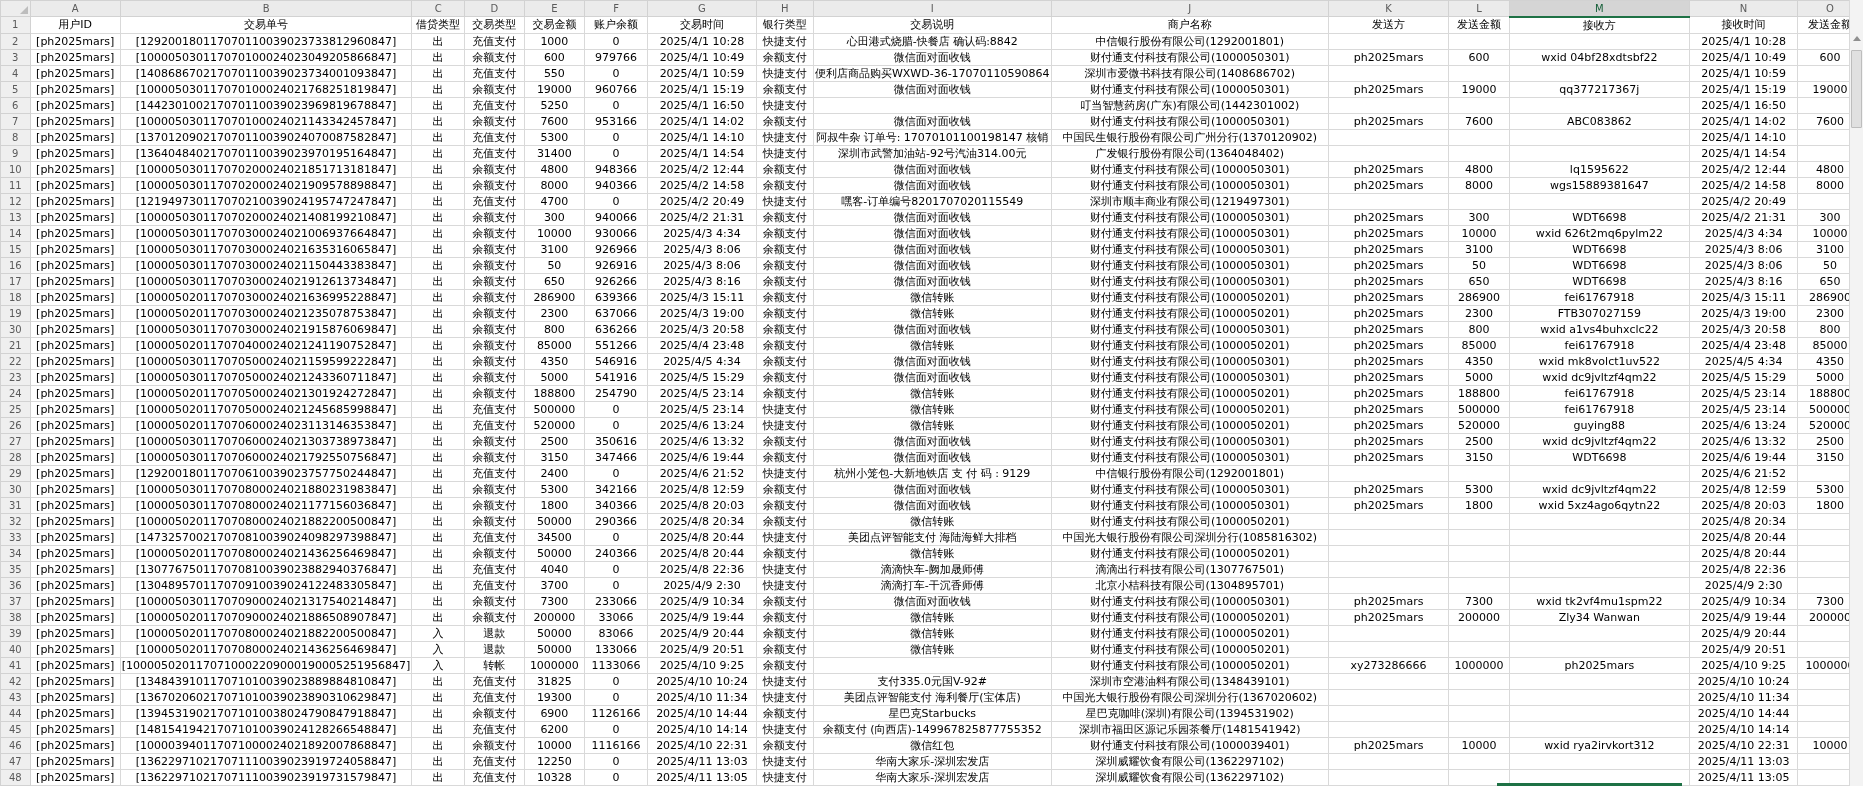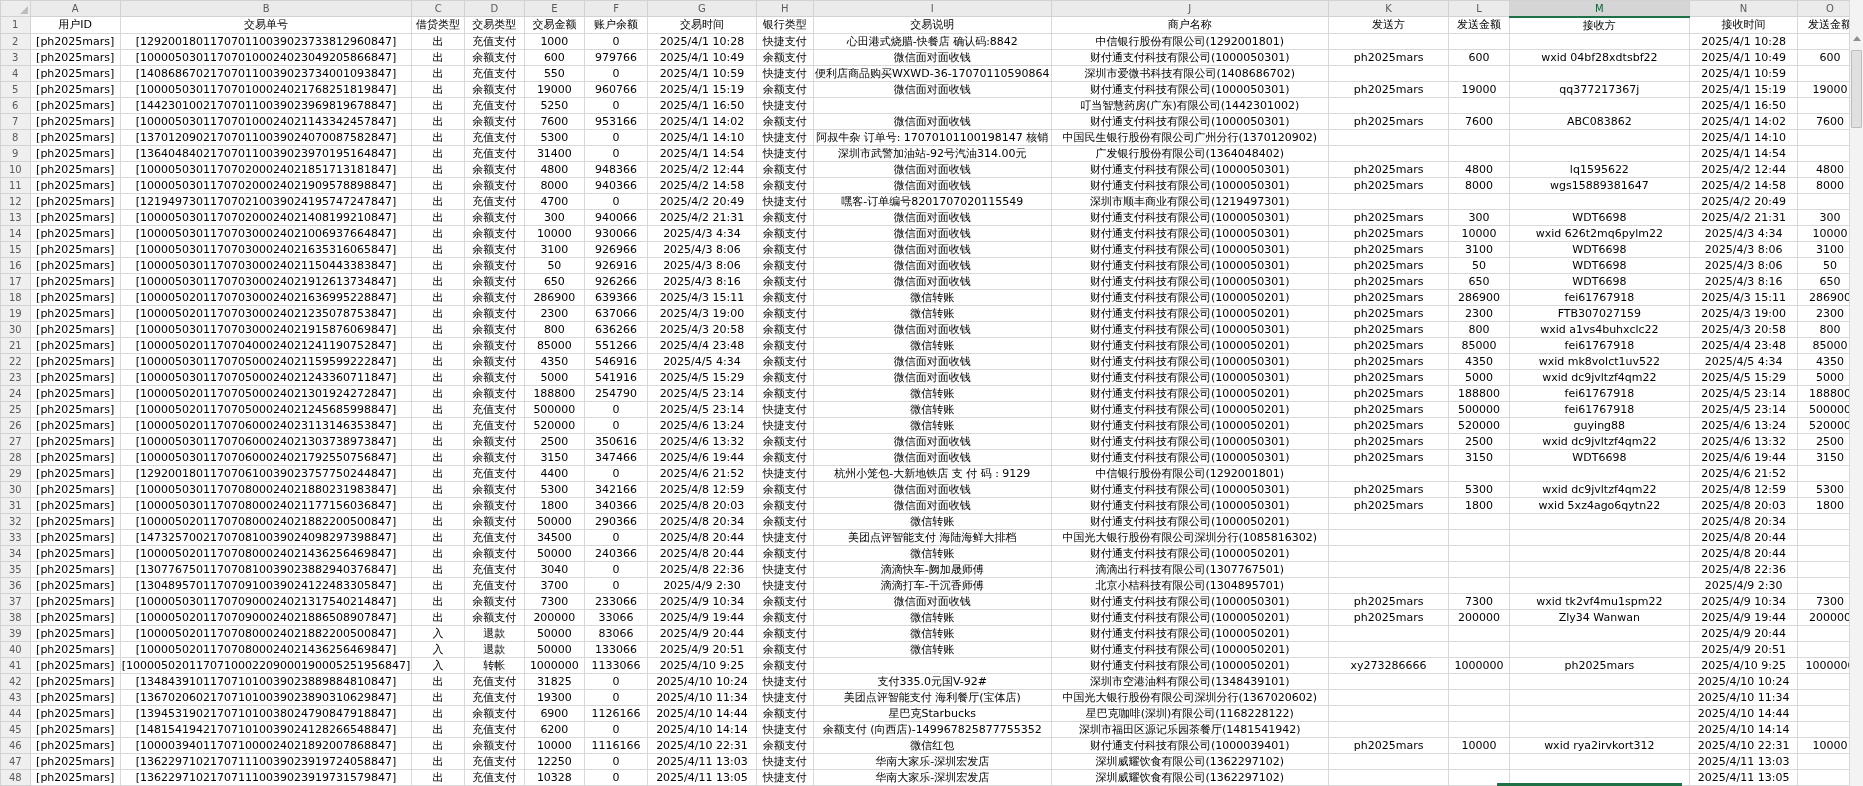--- a/index.html
+++ b/index.html
@@ -593,21 +593,21 @@
       <td>WDT6698</td>
           <td>2025/4/6 19:44</td>
       <td>3150</td>
     </tr>
         <tr>
       <th class="rownum">29</th>
       <td>[ph2025mars]</td>
           <td>[129200180117070610039023757750244847]</td>
       <td>出</td>
           <td>充值支付</td>
-      <td>4400</td>
+      <td>2400</td>
           <td>0</td>
       <td>2025/4/6 21:52</td>
           <td>快捷支付</td>
       <td>杭州小笼包-大新地铁店 支 付 码 : 9129</td>
           <td>中信银行股份有限公司(1292001801)</td>
       <td></td>
           <td></td>
       <td></td>
           <td>2025/4/6 21:52</td>
       <td></td>
@@ -701,21 +701,21 @@
       <td></td>
           <td>2025/4/8 20:44</td>
       <td></td>
     </tr>
         <tr>
       <th class="rownum">35</th>
       <td>[ph2025mars]</td>
           <td>[130776750117070810039023882940376847]</td>
       <td>出</td>
           <td>充值支付</td>
-      <td>3040</td>
+      <td>4040</td>
           <td>0</td>
       <td>2025/4/8 22:36</td>
           <td>快捷支付</td>
       <td>滴滴快车-阙加晟师傅</td>
           <td>滴滴出行科技有限公司(1307767501)</td>
       <td></td>
           <td></td>
       <td></td>
           <td>2025/4/8 22:36</td>
       <td></td>
@@ -868,21 +868,21 @@
       <th class="rownum">44</th>
       <td>[ph2025mars]</td>
           <td>[139453190217071010038024790847918847]</td>
       <td>出</td>
           <td>余额支付</td>
       <td>6900</td>
           <td>1126166</td>
       <td>2025/4/10 14:44</td>
           <td>余额支付</td>
       <td>星巴克Starbucks</td>
-          <td>星巴克咖啡(深圳)有限公司(1168228122)</td>
+          <td>星巴克咖啡(深圳)有限公司(1394531902)</td>
       <td></td>
           <td></td>
       <td></td>
           <td>2025/4/10 14:44</td>
       <td></td>
     </tr>
         <tr>
       <th class="rownum">45</th>
       <td>[ph2025mars]</td>
           <td>[148154194217071010039024128266548847]</td>

